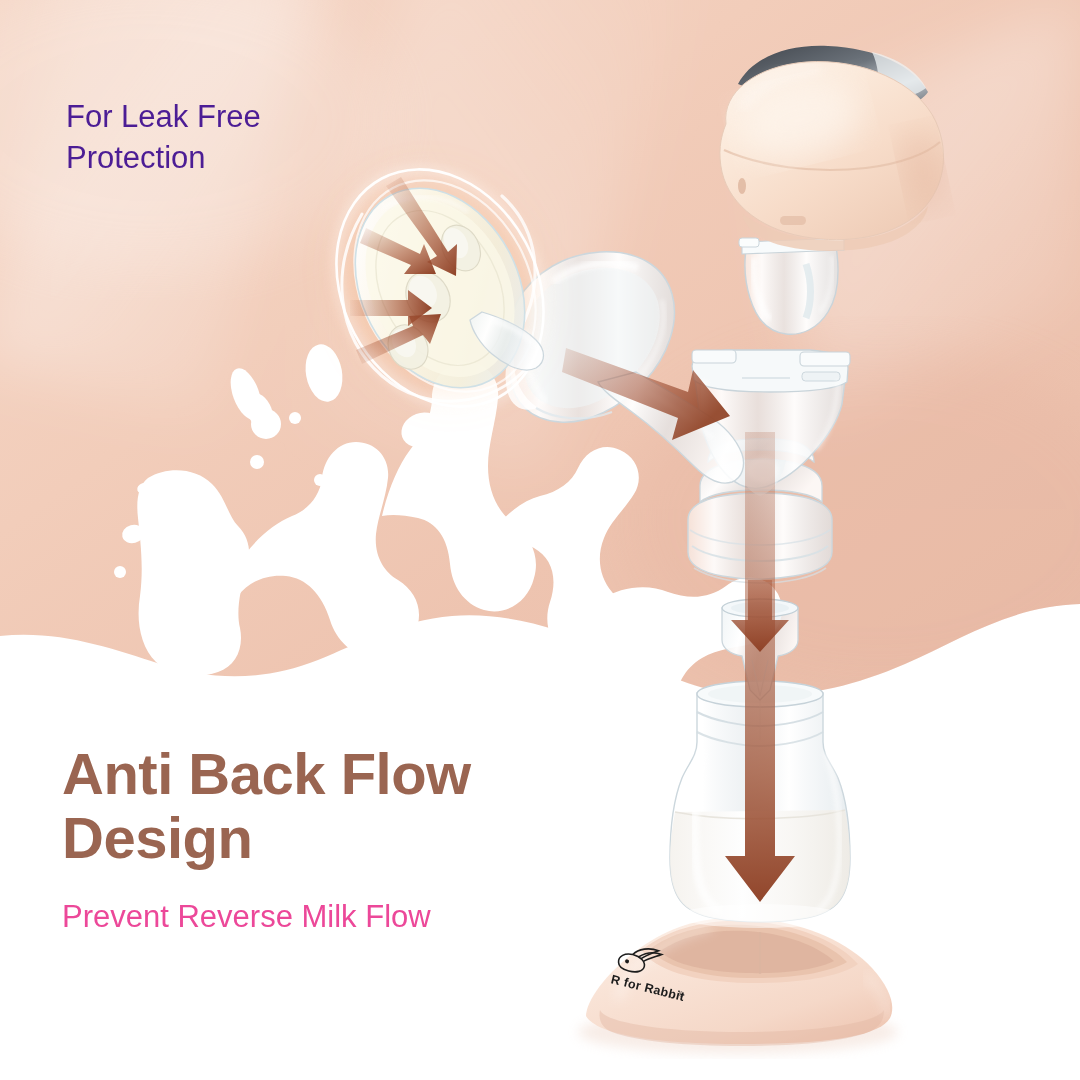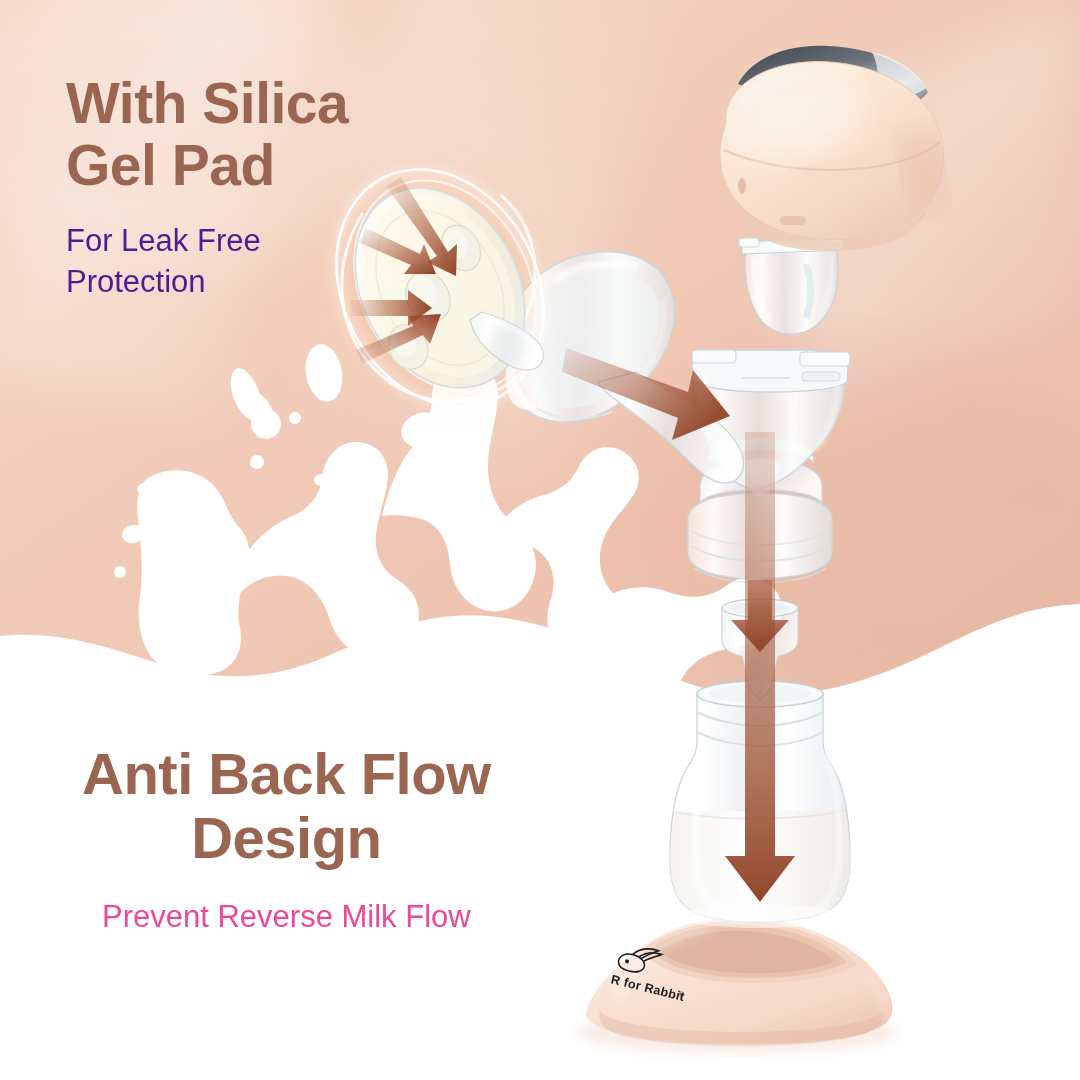--- a/index.html
+++ b/index.html
@@ -10,21 +10,21 @@
     background:#ffffff;
     position:relative;
   }
   #stage{position:absolute;inset:0;width:1080px;height:1080px;overflow:hidden;background:#fff;}
   .layer{position:absolute;inset:0;width:1080px;height:1080px;}
   svg.layer{display:block;}
 
   
   .txt-block{position:absolute;z-index:40;}
   #headline-top{left:66px;top:72px;}
-  #headline-bottom{left:82px;top:742px;text-align:center;}
+  #headline-bottom{left:62px;top:742px;}
 
   .h1{
     font-size:57px;line-height:62px;font-weight:700;
     letter-spacing:-0.5px;margin:0;white-space:pre-line;
   }
   .sub{
     font-size:31px;line-height:41px;font-weight:400;
     letter-spacing:0px;margin:0;white-space:pre-line;
   }
   #headline-top .sub{margin-top:24px;}
@@ -512,22 +512,20 @@
     <g>
       <path d="M745,432 L775,432 L775,856 L795,856 L760,902 L725,856 L745,856 Z" fill="url(#arrVert)"></path>
     </g>
 
     <g>
       <path d="M748,580 L772,580 L772,620 L789,620 L760,652 L731,620 L748,620 Z" fill="url(#arrVertShort)"></path>
     </g>
   </svg>
 
   <div class="txt-block" id="headline-top">
-    <h1 class="h1" style="color: rgb(154, 101, 81);">With Silica
-Gel Pad</h1>
     <p class="sub" style="color: #4c1d95;">For Leak Free
 Protection</p>
   </div>
 
   <div class="txt-block" id="headline-bottom">
     <h1 class="h1" style="color: rgb(154, 101, 81);">Anti Back Flow
 Design</h1>
     <p class="sub" style="color: #ec4899;">Prevent Reverse Milk Flow</p>
   </div>
 

